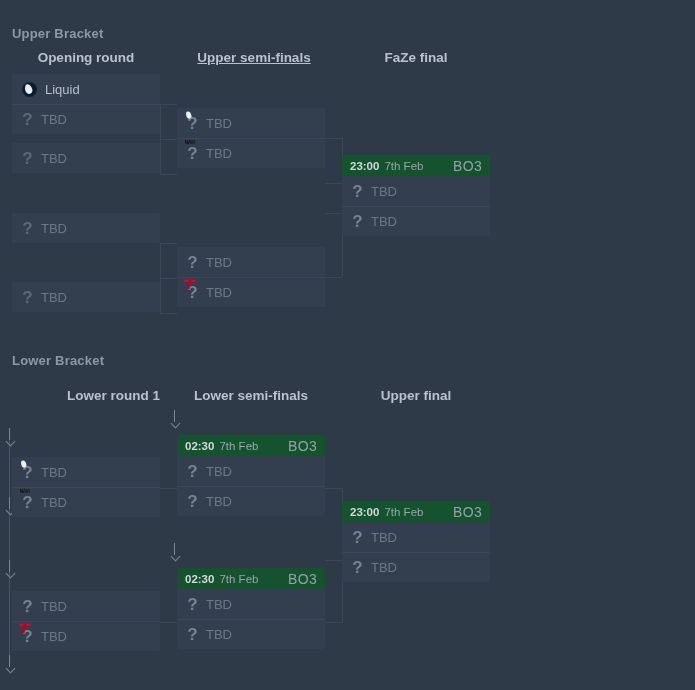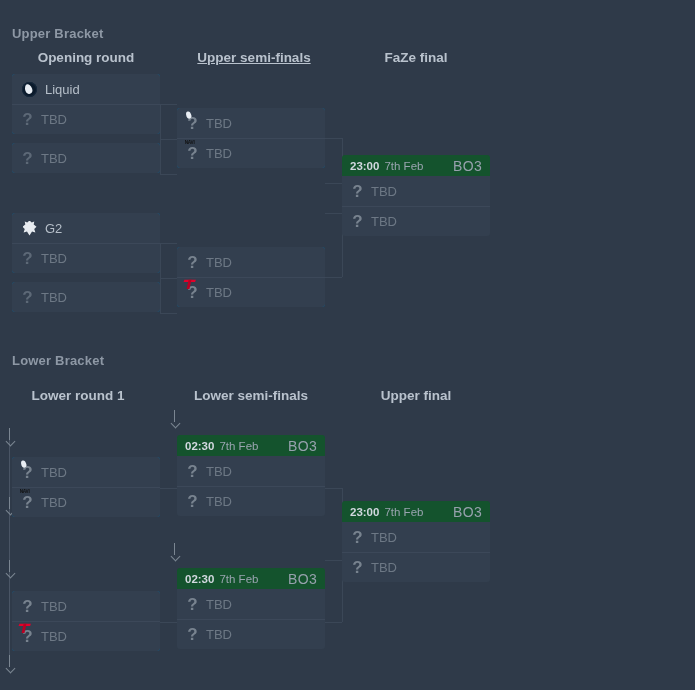--- a/index.html
+++ b/index.html
@@ -174,26 +174,20 @@
   </div>
 
   <div class="match bare" style="left:12px;top:143px;width:148px;">
     <div class="row">
       <span class="qmark dim">?</span>
       <span class="row-name tbd">TBD</span>
     </div>
   </div>
 
   <div class="match bare" style="left:12px;top:213px;width:148px;">
-    <div class="row named">
-      <span class="logo">
-          <span class="lg-g2"></span>
-        </span>
-      <span class="row-name">G2</span>
-    </div>
     <div class="row">
       <span class="qmark dim">?</span>
       <span class="row-name tbd">TBD</span>
     </div>
   </div>
 
   <div class="match bare" style="left:12px;top:282px;width:148px;">
     <div class="row">
       <span class="qmark dim">?</span>
       <span class="row-name tbd">TBD</span>
@@ -245,21 +239,21 @@
       <span class="row-name tbd">TBD</span>
     </div>
     <div class="row">
       <span class="qmark">?</span>
       <span class="row-name tbd">TBD</span>
     </div>
   </div>
 
   <div class="bracket-title" style="left:12px;top:353px;">Lower Bracket</div>
 
-  <div class="round-title" style="left:4px;top:388px;width:148px;">Lower round 1</div>
+  <div class="round-title" style="left:12px;top:388px;width:148px;text-align:right;">Lower round 1</div>
   <div class="round-title" style="left:177px;top:388px;width:148px;">Lower semi-finals</div>
   <div class="round-title" style="left:342px;top:388px;width:148px;">Upper final</div>
 
   <div class="droprail" style="left:9px;top:440px;height:225px;"></div>
   <div class="arrow" style="left:5px;top:428px;"></div>
   <div class="arrow" style="left:5px;top:497px;"></div>
   <div class="arrow" style="left:5px;top:560px;"></div>
   <div class="arrow" style="left:5px;top:655px;"></div>
 
   <div class="arrow" style="left:170px;top:410px;"></div>

